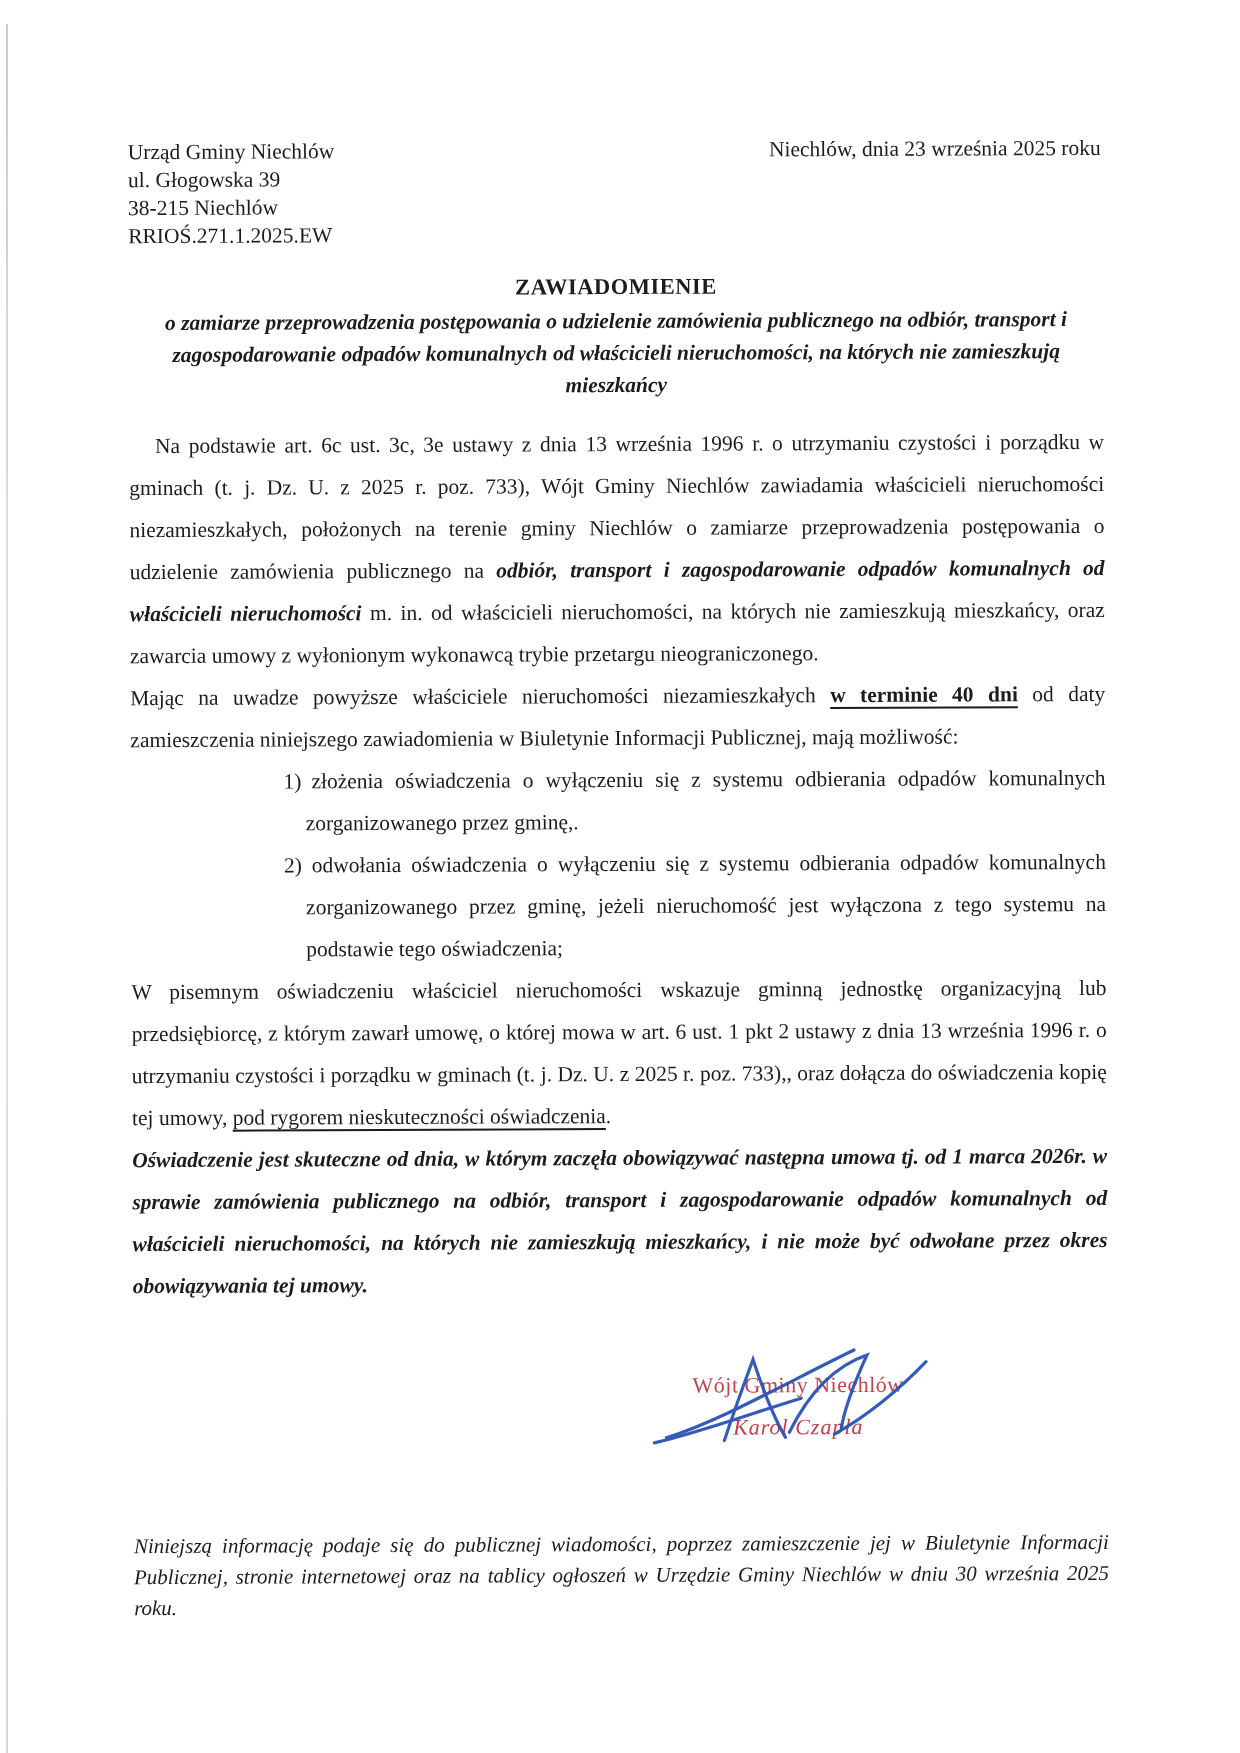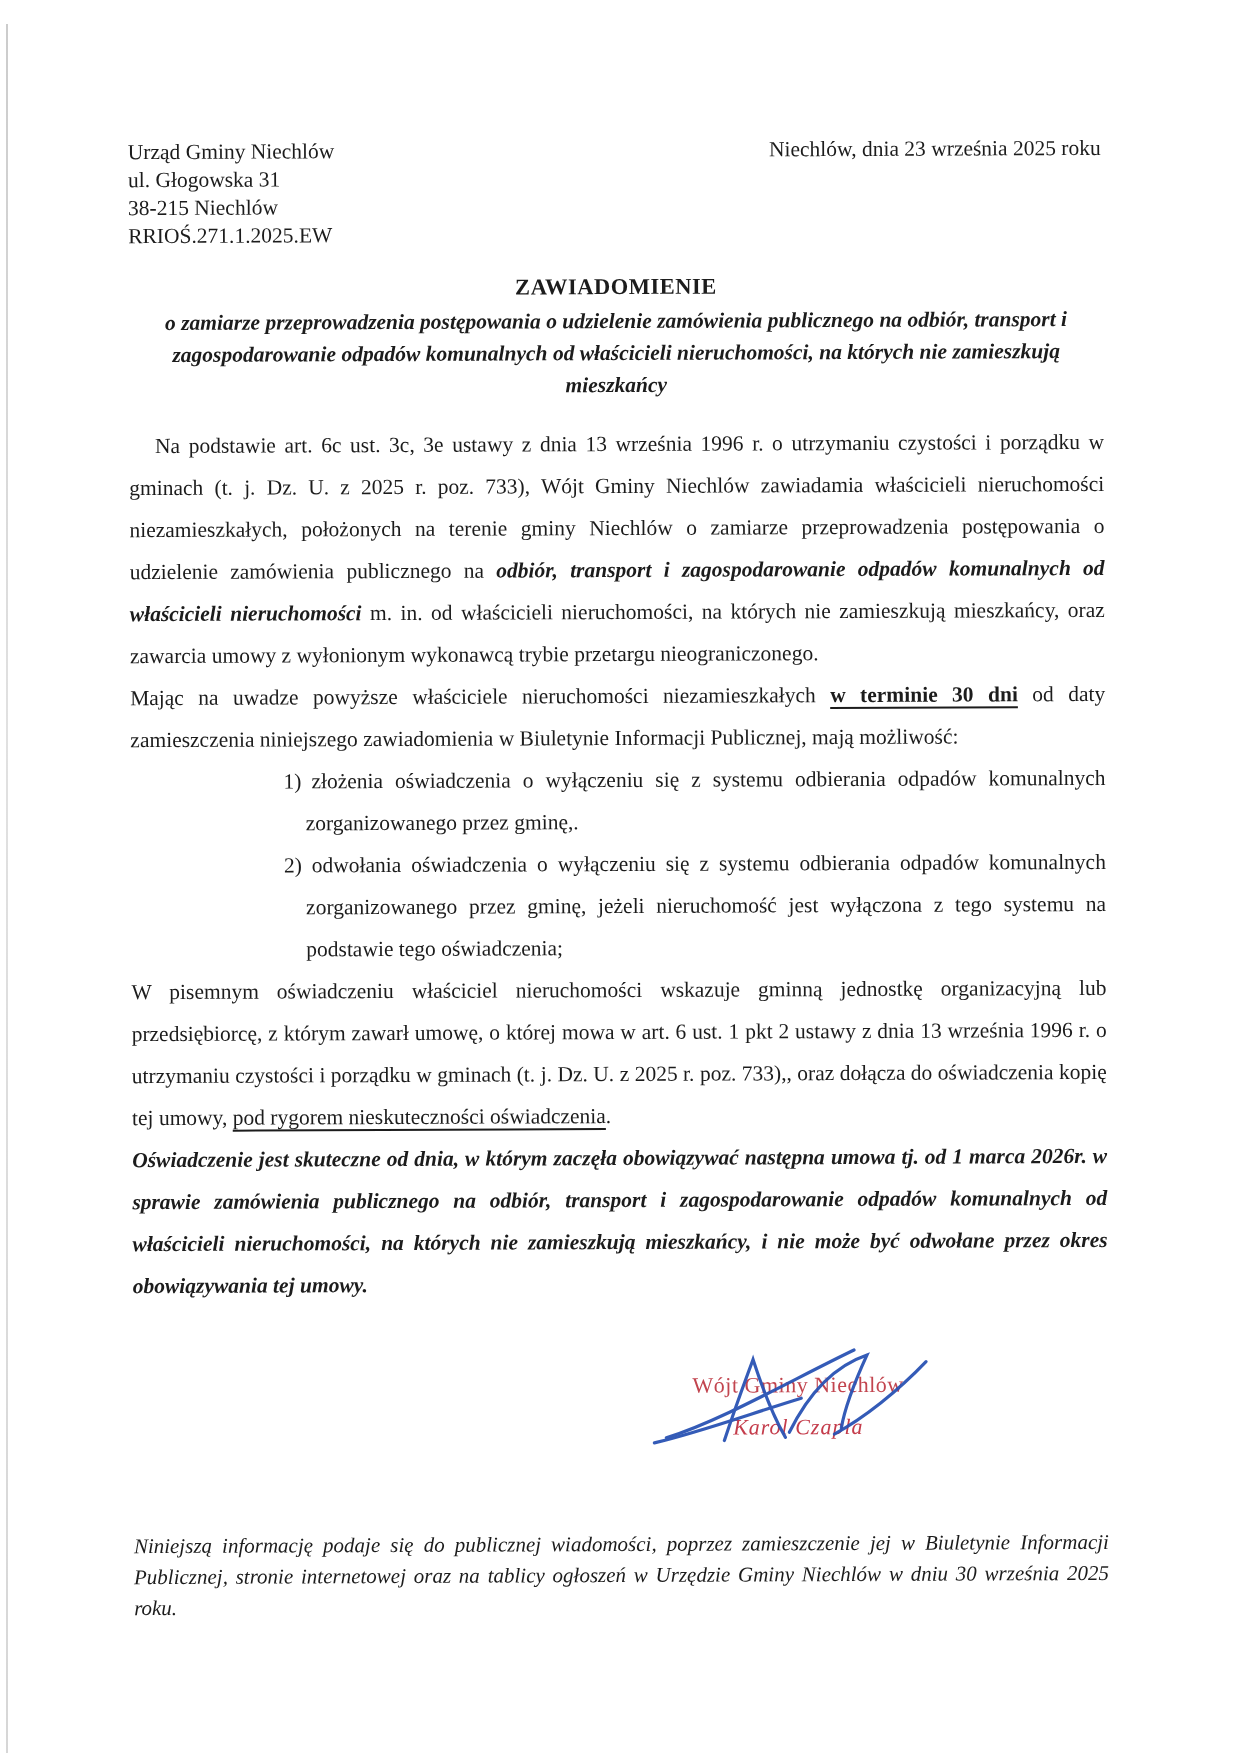--- a/index.html
+++ b/index.html
@@ -85,36 +85,36 @@
 
 <div class="page">
 
   <div class="scan-edge-left"></div>
 
   <div class="content">
 
     <div class="header-row">
       <div class="sender">
         <div>Urząd Gminy Niechlów</div>
-        <div>ul. Głogowska 31</div>
+        <div>ul. Głogowska 39</div>
         <div>38-215 Niechlów</div>
         <div>RRIOŚ.271.1.2025.EW</div>
       </div>
       <div class="dateline">Niechlów, dnia 23 września 2025 roku</div>
     </div>
 
     <div class="doc-title">ZAWIADOMIENIE</div>
 
     <div class="doc-subtitle">o zamiarze przeprowadzenia postępowania o udzielenie zamówienia publicznego na odbiór, transport i zagospodarowanie odpadów komunalnych od właścicieli nieruchomości, na których nie zamieszkują mieszkańcy</div>
 
     <div class="body-text">
 
       <p class="para first"><span>Na podstawie art. 6c ust. 3c, 3e ustawy z dnia 13 września 1996 r. o utrzymaniu czystości i porządku w gminach (t. j. Dz. U. z 2025 r. poz. 733), Wójt Gminy Niechlów zawiadamia właścicieli nieruchomości niezamieszkałych, położonych na terenie gminy Niechlów o zamiarze przeprowadzenia postępowania o udzielenie zamówienia publicznego na </span><span class="inline-bold-italic">odbiór, transport i zagospodarowanie odpadów komunalnych od właścicieli nieruchomości</span><span> m. in. od właścicieli nieruchomości, na których nie zamieszkują mieszkańcy, oraz zawarcia umowy z wyłonionym wykonawcą trybie przetargu nieograniczonego.</span></p>
 
-      <p class="para"><span>Mając na uwadze powyższe właściciele nieruchomości niezamieszkałych </span><span class="u-strong">w terminie 30 dni</span><span> od daty zamieszczenia niniejszego zawiadomienia w Biuletynie Informacji Publicznej, mają możliwość:</span></p>
+      <p class="para"><span>Mając na uwadze powyższe właściciele nieruchomości niezamieszkałych </span><span class="u-strong">w terminie 40 dni</span><span> od daty zamieszczenia niniejszego zawiadomienia w Biuletynie Informacji Publicznej, mają możliwość:</span></p>
 
       <div class="num-list">
         <p class="num-item"><span class="num">1)</span><span>złożenia oświadczenia o wyłączeniu się z systemu odbierania odpadów komunalnych zorganizowanego przez gminę,.</span></p>
         <p class="num-item"><span class="num">2)</span><span>odwołania oświadczenia o wyłączeniu się z systemu odbierania odpadów komunalnych zorganizowanego przez gminę, jeżeli nieruchomość jest wyłączona z tego systemu na podstawie tego oświadczenia;</span></p>
       </div>
 
       <p class="para"><span>W pisemnym oświadczeniu właściciel nieruchomości wskazuje gminną jednostkę organizacyjną lub przedsiębiorcę, z którym zawarł umowę, o której mowa w art. 6 ust. 1 pkt 2 ustawy z dnia 13 września 1996 r. o utrzymaniu czystości i porządku w gminach (t. j. Dz. U. z 2025 r. poz. 733),, oraz dołącza do oświadczenia kopię tej umowy, </span><span class="u-plain">pod rygorem nieskuteczności oświadczenia</span><span>.</span></p>
 
       <p class="para bold-italic">Oświadczenie jest skuteczne od dnia, w którym zaczęła obowiązywać następna umowa tj. od 1 marca 2026r. w sprawie zamówienia publicznego na odbiór, transport i zagospodarowanie odpadów komunalnych od właścicieli nieruchomości, na których nie zamieszkują mieszkańcy, i nie może być odwołane przez okres obowiązywania tej umowy.</p>
 

